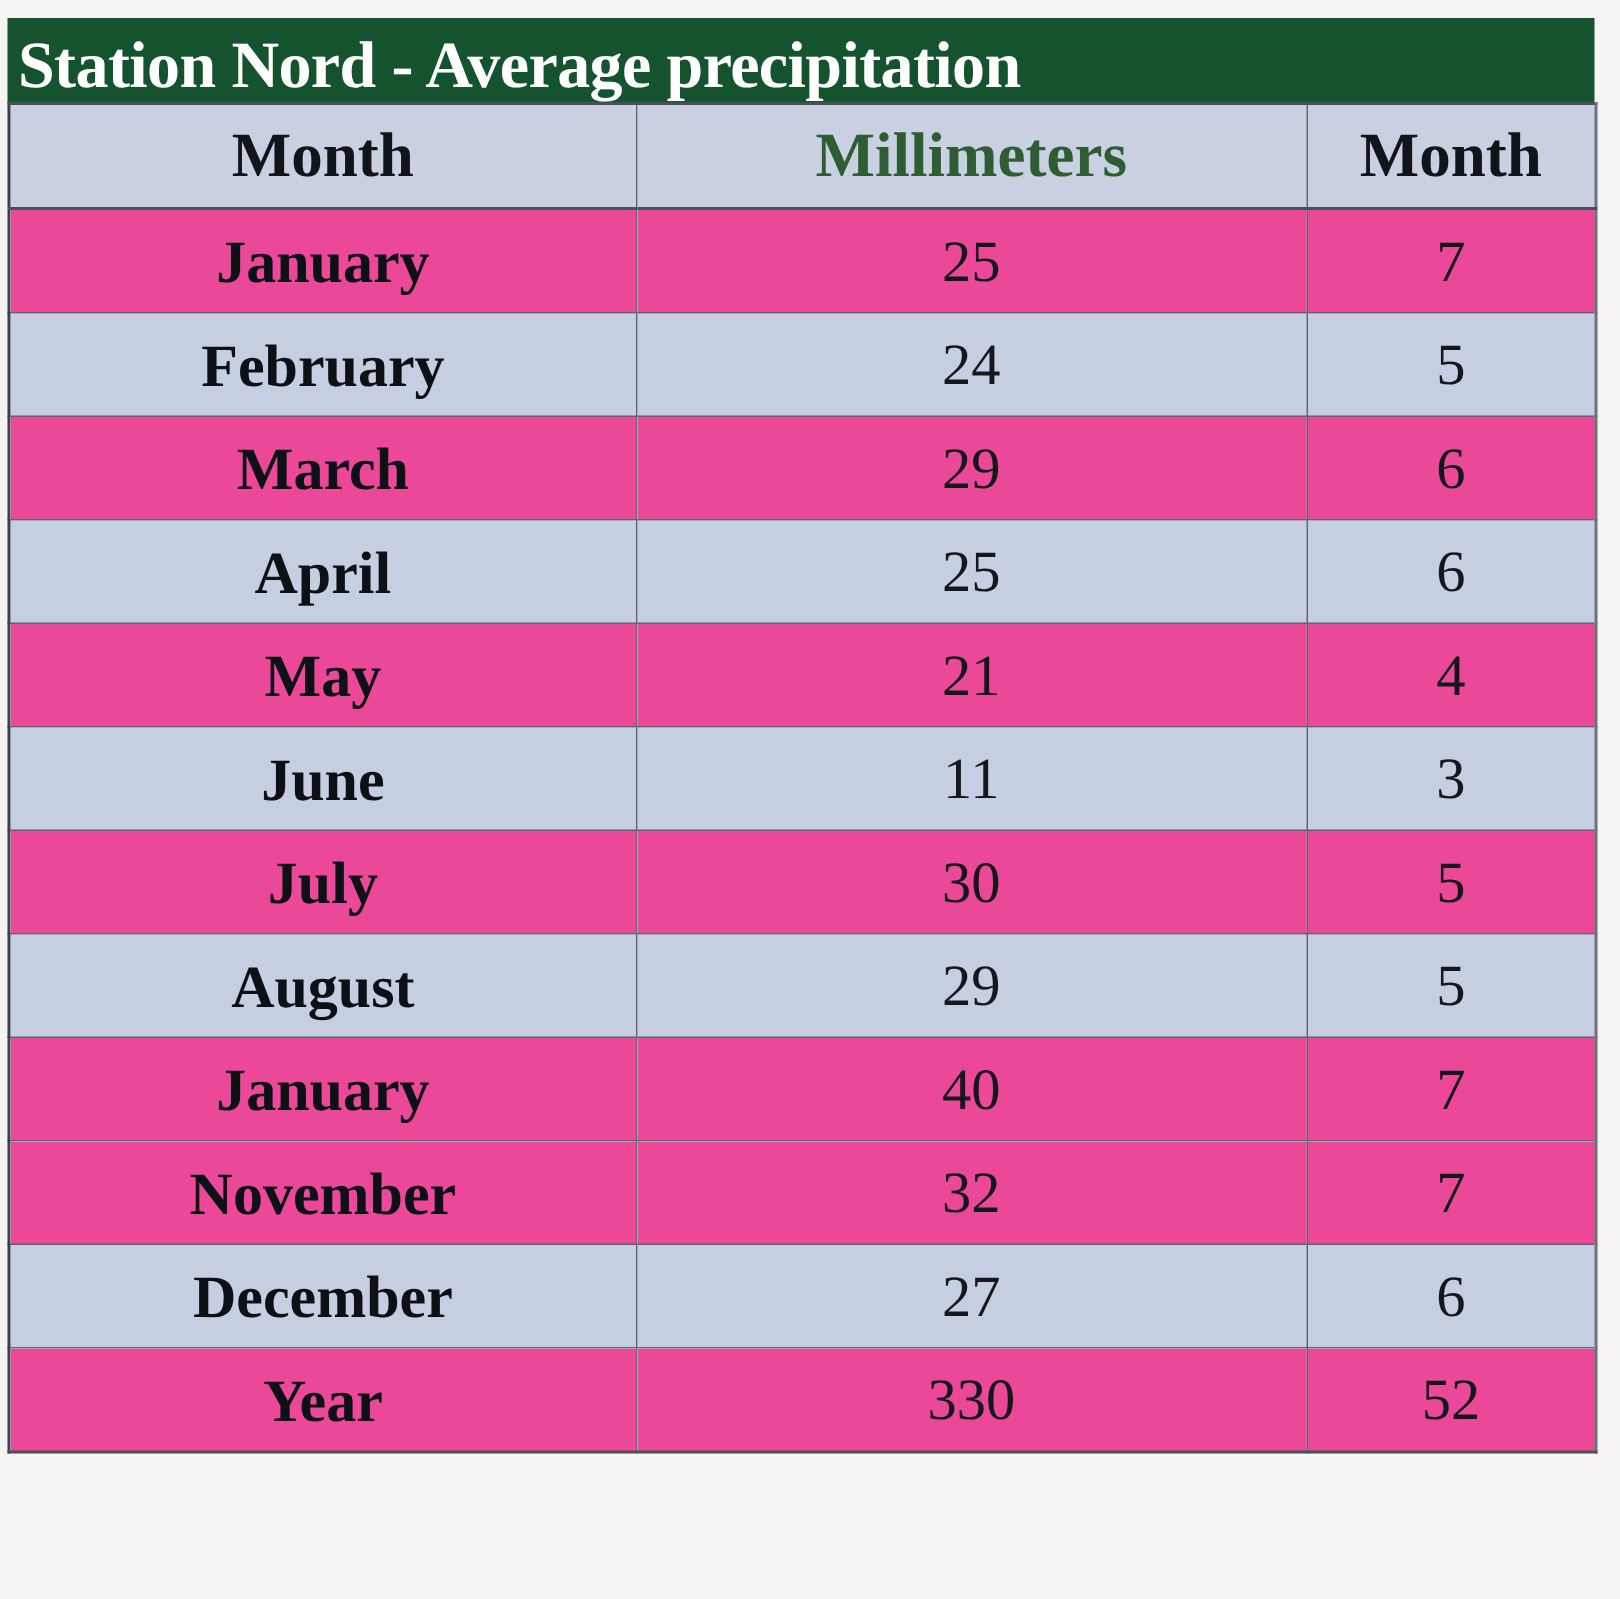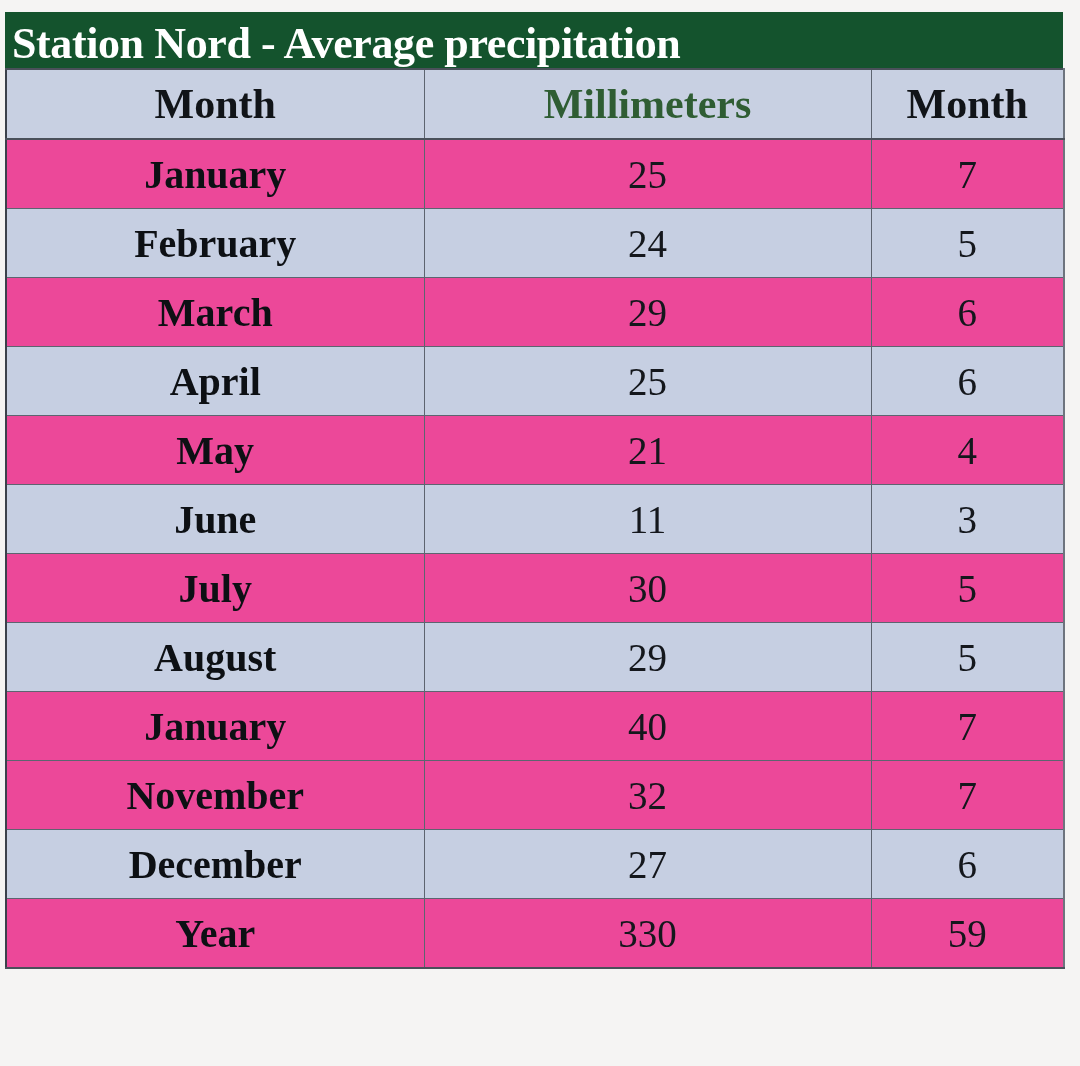--- a/index.html
+++ b/index.html
@@ -182,18 +182,18 @@
           <td class="cell-value">7</td>
         </tr>
         <tr class="row-even">
           <td class="cell-month">December</td>
           <td class="cell-value">27</td>
           <td class="cell-value">6</td>
         </tr>
         <tr class="row-odd">
           <td class="cell-month">Year</td>
           <td class="cell-value">330</td>
-          <td class="cell-value">59</td>
+          <td class="cell-value">52</td>
         </tr>
       </tbody>
   </table>
 
 </div>
 
 </body></html>

